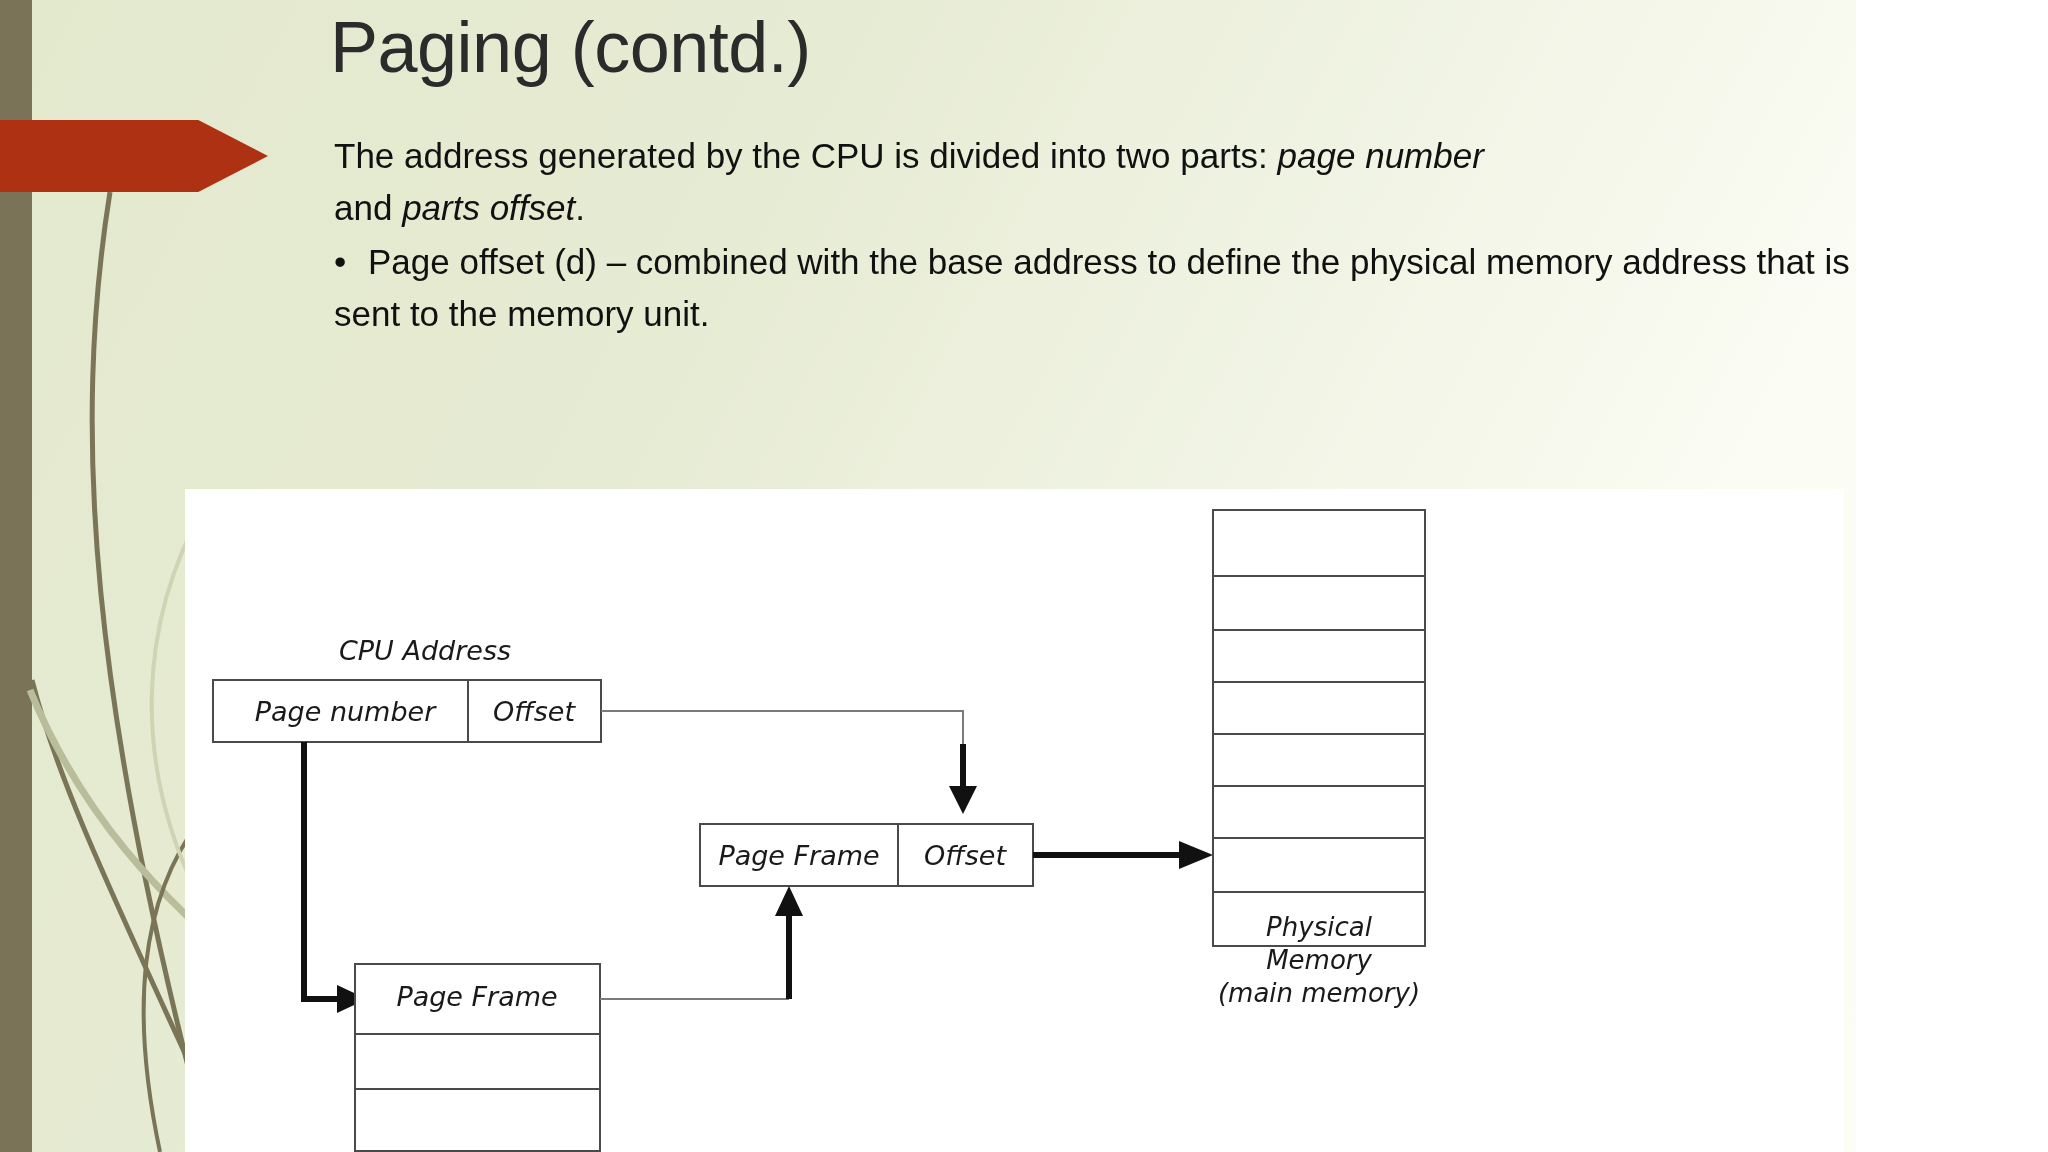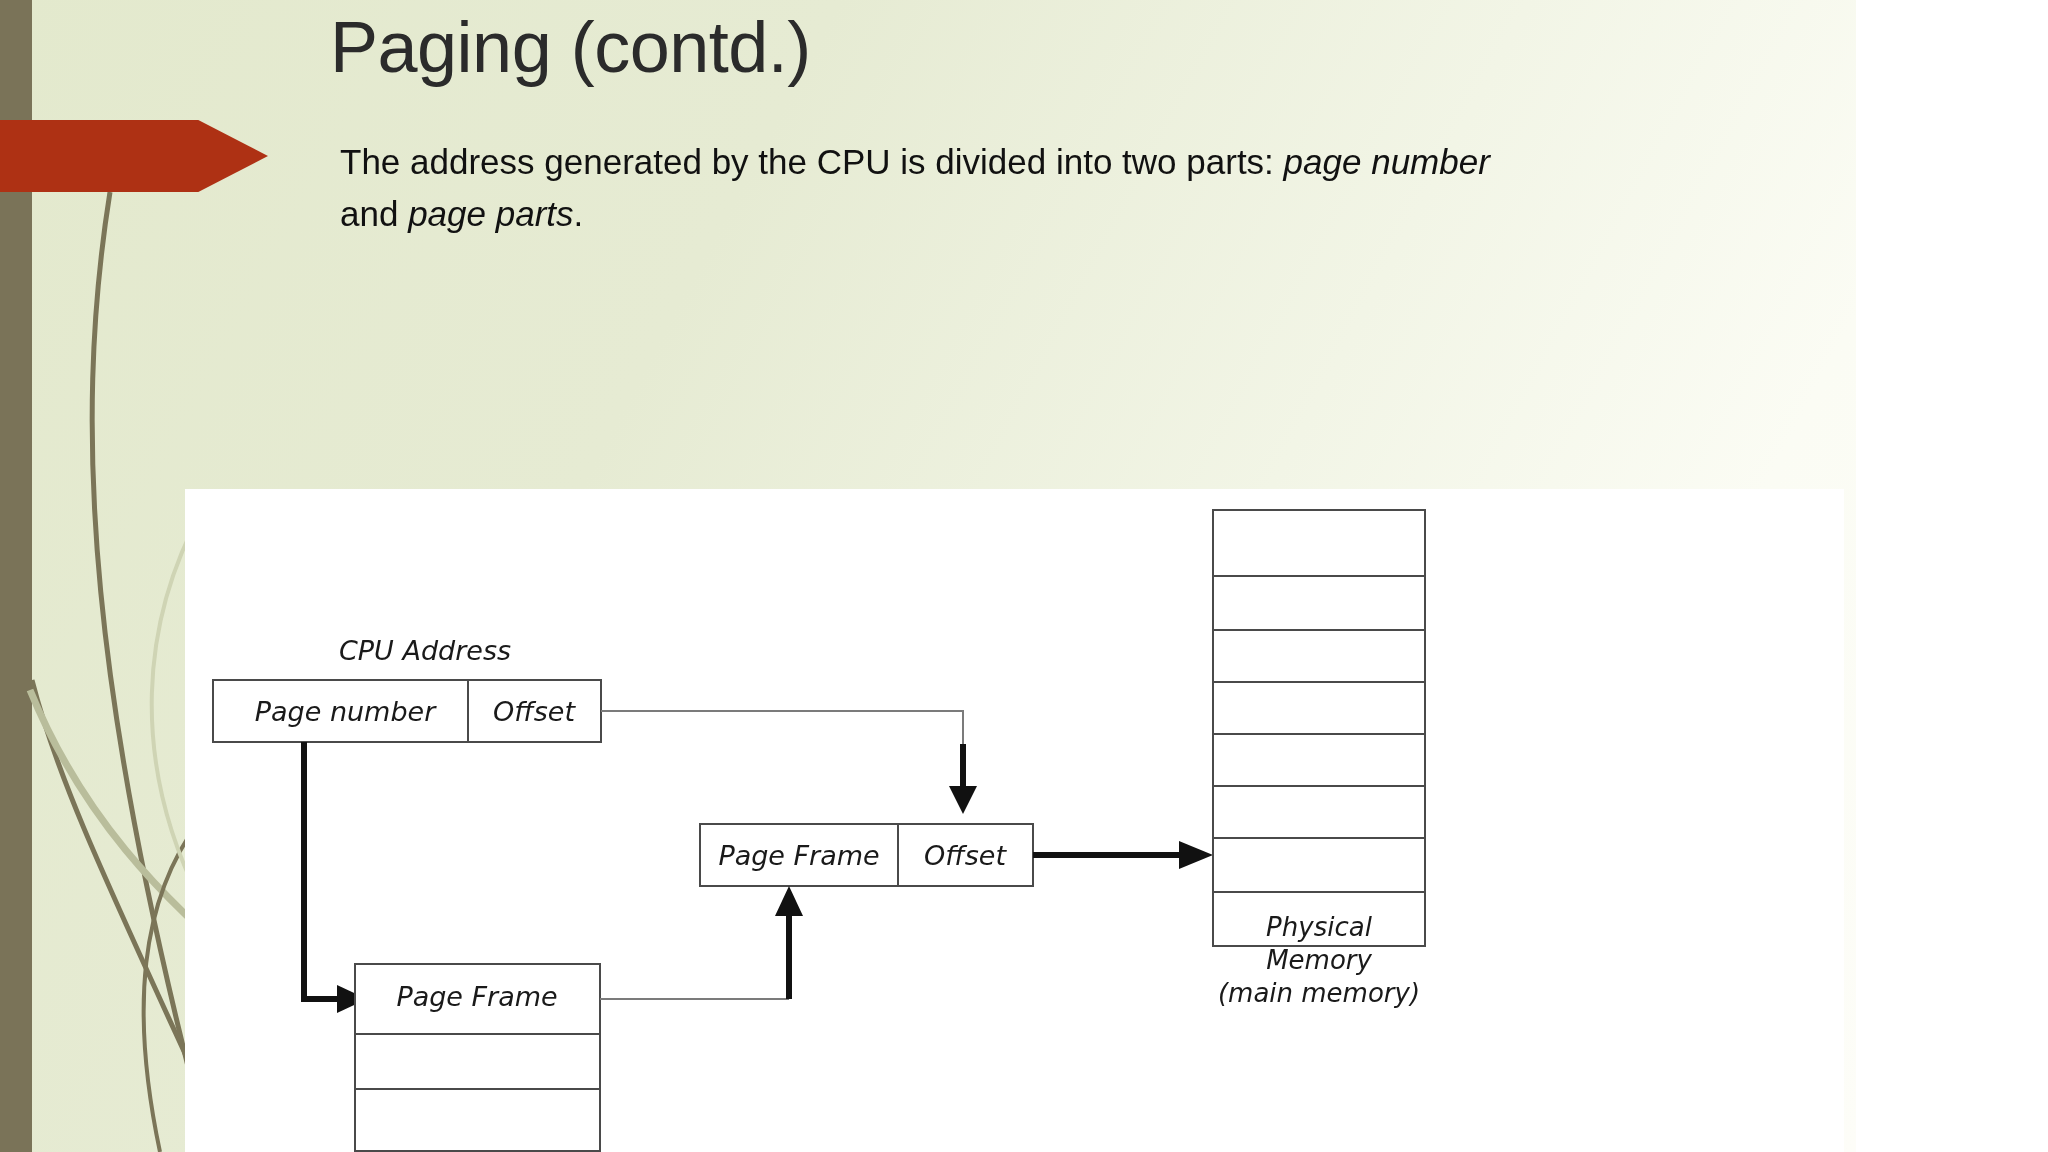--- a/index.html
+++ b/index.html
@@ -62,21 +62,21 @@
   
   .body-block {
     position: absolute;
     left: 332px;
     top: 128px;
     width: 1560px;
     color: #111111;
     font-size: 35px;
     line-height: 52px;
   }
-  .body-block p { margin: 8px; }
+  .body-block p { margin: 2px; }
   .body-block .it { font-style: italic; }
   .bullet-row {
     display: block;
   }
   .bullet-dot {
     display: inline-block;
     width: 34px;
   }
 
   
@@ -134,23 +134,24 @@
     <path d="M205 505 C 140 620, 130 760, 200 900" fill="none" stroke="#cfd4b4" stroke-width="4"></path>
   </svg>
 
   <div class="banner">
     <div class="banner-shape"></div>
   </div>
 
   <div class="title">Paging (contd.)</div>
 
   <div class="body-block">
-    <p><span>The address generated by the CPU is divided into two parts: </span><span class="it">page number</span><br><span>and </span><span class="it">page parts</span><span>.</span></p>
-
-
+    <p><span>The address generated by the CPU is divided into two parts: </span><span class="it">page number</span><br><span>and </span><span class="it">parts offset</span><span>.</span></p>
+
+
+    <p class="bullet-row"><span class="bullet-dot">•</span><span>Page offset (d) – combined with the base address to define the physical memory address that is sent to the memory unit.</span></p>
   </div>
 
   <div class="diagram">
     <svg width="1659" height="663" viewBox="0 0 1659 663">
         <g transform="translate(60,135)">
 
       <text class="dlabel" x="180" y="36" text-anchor="middle">CPU Address</text>
 
       <rect class="boxline" x="-32" y="56" width="255" height="62"></rect>
       <rect class="boxline" x="223" y="56" width="133" height="62"></rect>

